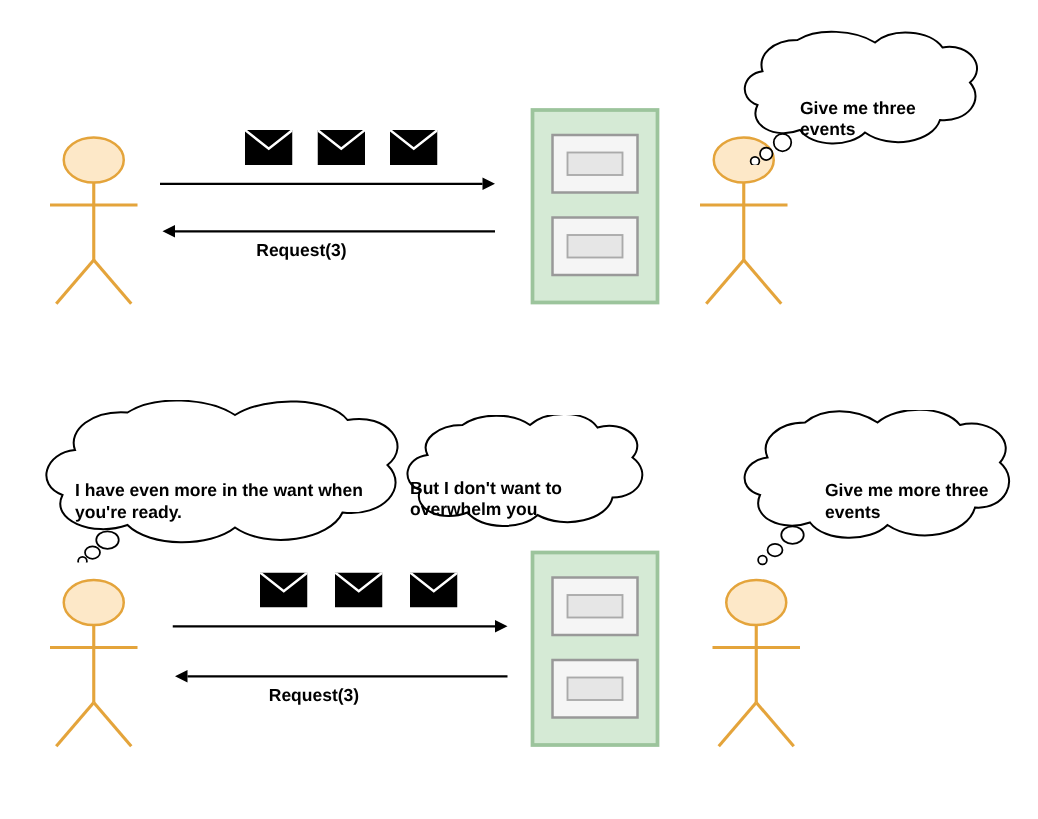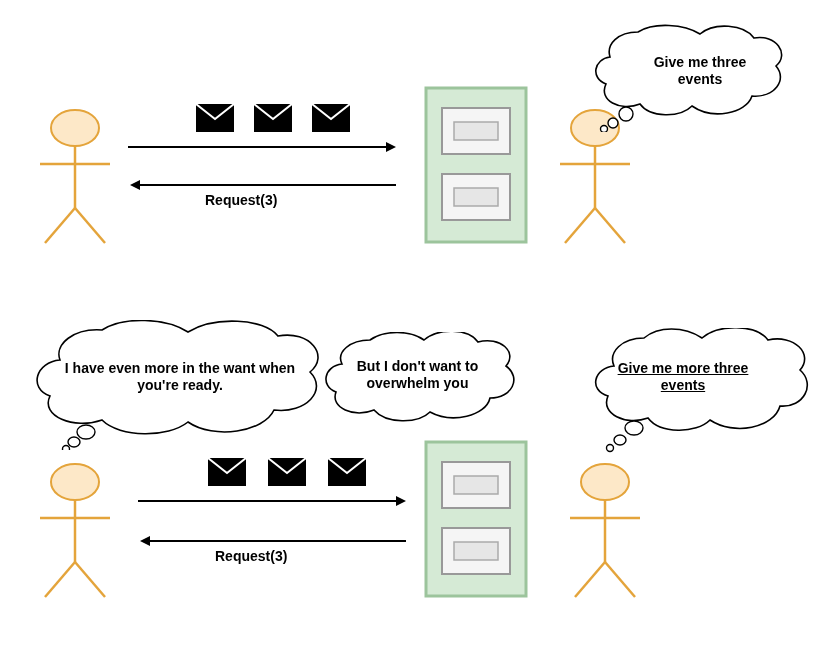--- a/index.html
+++ b/index.html
@@ -7,21 +7,21 @@
     padding: 0;
     background: #ffffff;
     width: 830px;
     height: 655px;
     font-family: Arial, Helvetica, sans-serif;
     font-size: 14px;
     color: #000;
   }
   .stage { position: relative; width: 830px; height: 655px; }
   .abs { position: absolute; }
-  .text-center { text-align: center; }
+  .text-center { text-align: left; margin-top: 24px; }
   .bubble-text {
     font-size: 14px;
     line-height: 17px;
     font-weight: 600;
   }
   .req-text { font-size: 14px; font-weight: 700; }
 </style>
 </head>
 <body>
 
@@ -114,21 +114,21 @@
              C30 8 16 20 22 32
              C4 34 0 54 16 60
              C10 76 34 86 54 78
              C66 92 98 92 110 80
              C132 92 166 84 170 66
              C192 66 202 46 186 34
              C198 20 180 4 158 10
              C148 -4 118 -4 104 8
              C90 -2 64 -2 50 8 Z" fill="#fff" stroke="#000" stroke-width="1.6"></path>
   </svg>
-  <div class="abs bubble-text text-center" style="left:340px; top:358px; width:155px;">But I don't want to overwhelm you</div>
+  <div class="abs bubble-text text-center" style="left:328px; top:358px; width:155px;">But I don't want to overwhelm you</div>
 
   <svg class="abs" style="left:30px; top:462px;" width="110" height="145">
     <ellipse cx="45" cy="20" rx="24" ry="18" fill="#fde8c8" stroke="#e4a43b" stroke-width="2"></ellipse>
     <line x1="45" y1="38" x2="45" y2="100" stroke="#e4a43b" stroke-width="2.5"></line>
     <line x1="10" y1="56" x2="80" y2="56" stroke="#e4a43b" stroke-width="2.5"></line>
     <line x1="45" y1="100" x2="15" y2="135" stroke="#e4a43b" stroke-width="2.5"></line>
     <line x1="45" y1="100" x2="75" y2="135" stroke="#e4a43b" stroke-width="2.5"></line>
   </svg>
 
   <svg class="abs" style="left:208px; top:458px;" width="38" height="28">
@@ -179,15 +179,15 @@
              C72 106 108 106 122 92
              C146 108 186 100 192 78
              C216 80 228 56 212 42
              C226 26 206 6 180 12
              C168 -4 130 -4 114 10
              C96 -2 70 -2 56 10 Z" fill="#fff" stroke="#000" stroke-width="1.6"></path>
     <ellipse cx="46" cy="100" rx="9" ry="7" fill="#fff" stroke="#000" stroke-width="1.4"></ellipse>
     <ellipse cx="32" cy="112" rx="6" ry="5" fill="#fff" stroke="#000" stroke-width="1.4"></ellipse>
     <circle cx="22" cy="120" r="3.5" fill="#fff" stroke="#000" stroke-width="1.4"></circle>
   </svg>
-  <div class="abs bubble-text text-center" style="left:608px; top:360px; width:150px;text-decoration:underline;">Give me more three events</div>
+  <div class="abs bubble-text text-center" style="left:660px; top:360px; width:150px;">Give me more three events</div>
 
 </div>
 
 </body></html>

